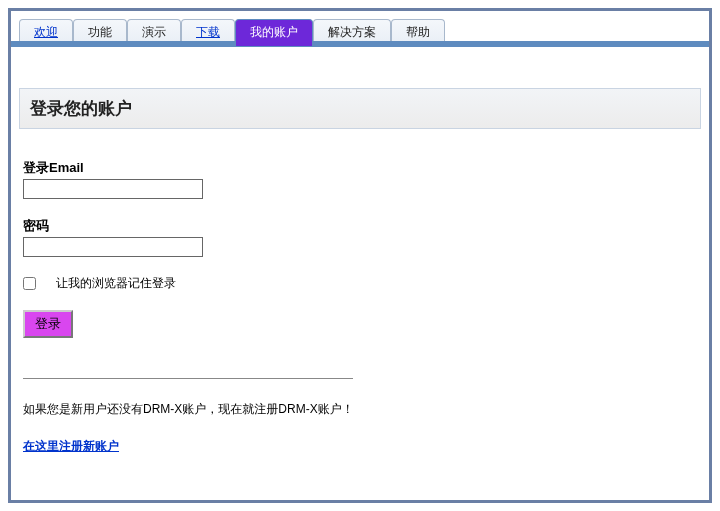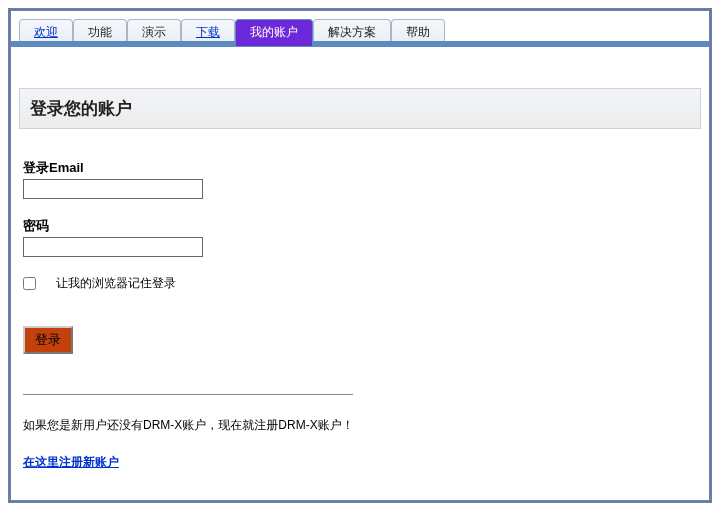--- a/index.html
+++ b/index.html
@@ -87,26 +87,25 @@
 .checkbox-row {
   display: flex;
   align-items: center;
   gap: 20px;
   margin: 8px 0 18px 0;
   font-size: 12px;
 }
 .checkbox-row input { width: 13px; height: 13px; }
 .login-button {
   border: 2px outset #ccc;
-  background: #c2410c;
+  background: #d946ef;
   padding: 3px 10px;
   font-size: 13px;
   cursor: pointer;
   margin-bottom: 18px;
-  margin-top: 16px;
 }
 .link {
   color: #0033cc;
   text-decoration: underline;
   font-weight: bold;
   font-size: 12px;
   cursor: pointer;
   display: inline-block;
 }
 .divider {

